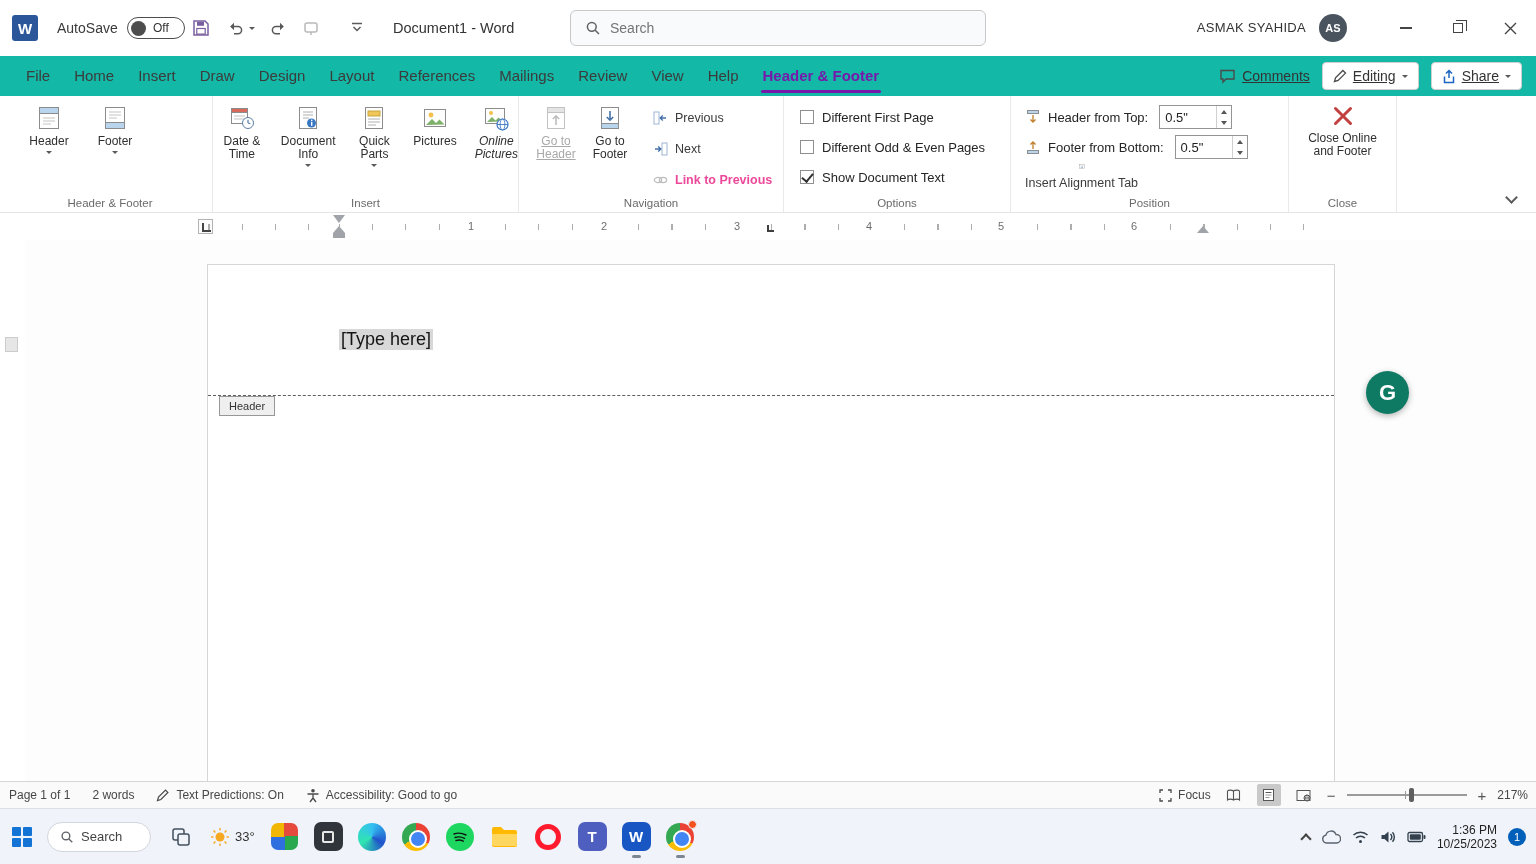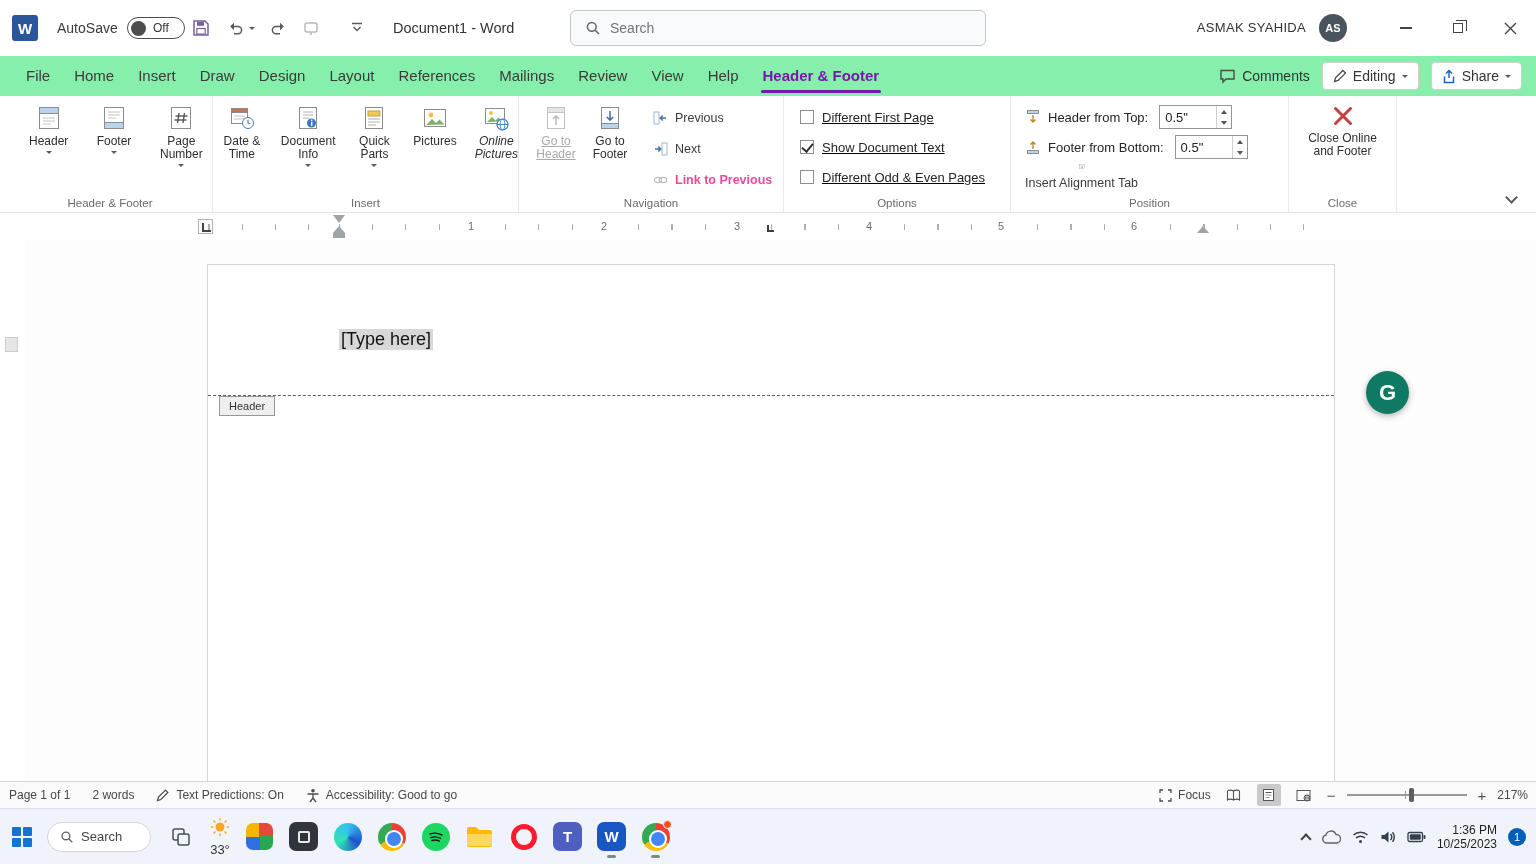--- a/index.html
+++ b/index.html
@@ -23,26 +23,26 @@
   .search-box input { flex:1; border:none; outline:none; background:transparent; font-size:14px; color:#555; font-family:"Liberation Sans",sans-serif; }
   .user-name { position:absolute; right:230px; top:0; line-height:56px; font-size:13px; color:#333; letter-spacing:.3px; }
   .avatar { position:absolute; right:189px; top:14px; width:28px; height:28px; border-radius:50%; background:#4a545e; color:#fff; font-size:11px; font-weight:bold; display:flex; align-items:center; justify-content:center; }
   .winbtns { position:absolute; right:0; top:0; height:56px; display:flex; }
   .winbtn { width:52px; height:56px; display:flex; align-items:center; justify-content:center; background:none; border:none; }
   .min-glyph { width:12px; height:2px; background:#444; }
   .restore-glyph { width:10px; height:10px; border:1.4px solid #444; position:relative; }
   .restore-glyph::before { content:""; position:absolute; left:2px; top:-4px; width:10px; height:10px; border:1.4px solid #444; border-left:none; border-bottom:none; }
 
   
-  .tabsbar { position:absolute; top:56px; left:0; right:0; height:40px; background:#86efac; display:flex; align-items:center; padding-left:14px; }
+  .tabsbar { position:absolute; top:56px; left:0; right:0; height:40px; background:#14b8a6; display:flex; align-items:center; padding-left:14px; }
   .tab { font-size:15px; color:#3b3b3b; margin:0 12px; height:40px; line-height:40px; position:relative; cursor:pointer; white-space:nowrap; }
   .tab.active { color:#7719aa; font-weight:bold; }
   .tab.active::after { content:""; position:absolute; left:-2px; right:-2px; bottom:3px; height:3px; background:#7719aa; border-radius:2px; }
   .tab-actions { position:absolute; right:14px; top:56px; height:40px; display:flex; align-items:center; gap:12px; }
-  .tbtn { display:flex; align-items:center; gap:6px; font-size:14px; color:#333; background:none; border:none; cursor:pointer; font-family:"Liberation Sans",sans-serif; }
+  .tbtn { display:flex; align-items:center; gap:6px; font-size:14px; color:#333; background:none; border:none; cursor:pointer; font-family:"Liberation Sans",sans-serif;text-decoration:underline; }
   .tbtn.boxed { border:1px solid #cfcfcf; border-radius:4px; padding:5px 10px; background:#fff; }
 
   
   .ribbon { position:absolute; top:96px; left:0; right:0; height:117px; background:#fff; border-bottom:1px solid #e4e4e4; }
   .rgroup { position:absolute; top:0; height:116px; border-right:1px solid #e7e9eb; }
   .rcaption { position:absolute; bottom:3px; left:0; right:0; text-align:center; font-size:11.5px; color:#6b6b6b; white-space:nowrap; }
   .grow { display:flex; align-items:flex-start; }
   .bigbtn { display:flex; flex-direction:column; align-items:center; gap:3px; padding-top:7px; height:94px; font-size:12px; color:#2f2f2f; text-align:center; background:none; border:none; cursor:pointer; line-height:13px; font-family:"Liberation Sans",sans-serif; }
   .bigbtn .lblwrap { display:flex; flex-wrap:wrap; justify-content:center; align-items:center; gap:3px; max-width:100%; }
   .bigbtn.dis { color:#a9a9a9;text-decoration:underline; }
@@ -95,21 +95,21 @@
   .zoom-slider .mid { position:absolute; left:58px; top:3px; width:1px; height:8px; background:#9a9a9a; }
   .zoom-slider .thumb { position:absolute; left:62px; top:0; width:5px; height:14px; background:#5e5e5e; border-radius:2px; }
   .zoom-pm { font-size:15px; color:#555; background:none; border:none; cursor:pointer; line-height:1; }
 
   
   .taskbar { position:absolute; left:0; right:0; bottom:0; height:56px; background:#f0f3f9; border-top:1px solid #dbdfe6; display:flex; align-items:center; }
   .tb-left { display:flex; align-items:center; gap:15px; padding-left:12px; }
   .start-grid { width:20px; height:20px; display:grid; grid-template-columns:9px 9px; grid-template-rows:9px 9px; gap:2px; cursor:pointer; }
   .start-grid i { background:#1374d6; border-radius:1px; }
   .tb-search { display:flex; align-items:center; gap:7px; width:104px; height:30px; background:#fff; border:1px solid #d2d6dd; border-radius:15px; padding:0 12px; font-size:13px; color:#444; cursor:pointer; }
-  .weather { display:flex; align-items:center; gap:5px; font-size:13px; color:#333; cursor:pointer;flex-direction:column; }
+  .weather { display:flex; align-items:center; gap:5px; font-size:13px; color:#333; cursor:pointer; }
   .appicon { position:relative; width:29px; height:29px; border-radius:7px; display:flex; align-items:center; justify-content:center; cursor:pointer; flex:none; }
   .appicon .runline { position:absolute; bottom:-7px; left:10px; width:9px; height:3px; border-radius:2px; background:#7d8794; }
   .circle28 { width:28px; height:28px; border-radius:50%; }
   .chrome-ring { background:conic-gradient(#ea4335 0 33%, #fbbc05 33% 66%, #34a853 66% 100%); position:relative; }
   .chrome-ring::after { content:""; position:absolute; left:7px; top:7px; width:14px; height:14px; border-radius:50%; background:#4286f5; border:2.5px solid #fff; }
   .edge-circle { background:conic-gradient(#35c1f1, #2052cb, #30e5b0, #35c1f1); }
   .spotify-circle { background:#1ed760; display:flex; align-items:center; justify-content:center; }
   .opera-ring { width:26px; height:26px; border-radius:50%; border:5px solid #ff1b2d; }
   .teams-sq { background:#4e5fbf; color:#fff; font-size:15px; font-weight:bold; }
   .word-sq { background:#1857c3; color:#fff; font-size:15px; font-weight:bold; }
@@ -252,31 +252,20 @@
         </button>
         <button class="bigbtn" style="width:58px;">
           <svg width="28" height="28" viewBox="0 0 28 28">
               <rect x="4.5" y="3.5" width="19" height="21" fill="#fff" stroke="#8c8c8c"></rect>
               <rect x="4.5" y="18.5" width="19" height="6" fill="#b9d5ee" stroke="#8c8c8c"></rect>
               <line x1="8" y1="8" x2="20" y2="8" stroke="#c4c4c4"></line>
               <line x1="8" y1="11" x2="20" y2="11" stroke="#c4c4c4"></line>
               <line x1="8" y1="14" x2="16" y2="14" stroke="#c4c4c4"></line>
             </svg>
           <span>Footer</span>
-          <span class="caret sm"></span>
-        </button>
-        <button class="bigbtn" style="width:62px;">
-          <svg width="28" height="28" viewBox="0 0 28 28">
-              <rect x="4.5" y="3.5" width="19" height="21" fill="#fff" stroke="#8c8c8c"></rect>
-              <line x1="12" y1="9" x2="10.5" y2="19" stroke="#555" stroke-width="1.4"></line>
-              <line x1="17.5" y1="9" x2="16" y2="19" stroke="#555" stroke-width="1.4"></line>
-              <line x1="8.5" y1="12" x2="20.5" y2="12" stroke="#555" stroke-width="1.4"></line>
-              <line x1="7.5" y1="16" x2="19.5" y2="16" stroke="#555" stroke-width="1.4"></line>
-            </svg>
-          <span>Page Number</span>
           <span class="caret sm"></span>
         </button>
       </div>
       <div class="rcaption">Header &amp; Footer</div>
     </div>
 
     <div class="rgroup" style="left:213px; width:306px;">
       <div class="grow" style="padding:1px 0 0 8px; gap:18px;">
         <button class="bigbtn" style="width:58px;">
           <svg width="28" height="28" viewBox="0 0 28 28">
@@ -390,32 +379,32 @@
                 <ellipse cx="10" cy="7" rx="3.6" ry="2.6" fill="none" stroke="#bdbdbd" stroke-width="1.3"></ellipse>
               </svg>
             <span>Link to Previous</span>
           </button>
         </div>
       </div>
       <div class="rcaption">Navigation</div>
     </div>
 
     <div class="rgroup" style="left:784px; width:227px;">
-      <div style="padding-top:6px;text-decoration:underline;">
+      <div style="padding-top:6px;">
         <label class="checkrow">
           <span class="cbox"></span>
           <span>Different First Page</span>
         </label>
         <label class="checkrow">
+          <span class="cbox"></span>
+          <span>Different Odd &amp; Even Pages</span>
+        </label>
+        <label class="checkrow">
           <span class="cbox checked"></span>
           <span>Show Document Text</span>
-        </label>
-        <label class="checkrow">
-          <span class="cbox"></span>
-          <span>Different Odd &amp; Even Pages</span>
         </label>
       </div>
       <div class="rcaption">Options</div>
     </div>
 
     <div class="rgroup" style="left:1011px; width:278px;">
       <div style="padding-top:6px;">
         <div class="posrow">
           <svg width="16" height="16" viewBox="0 0 16 16">
               <rect x="2.5" y="1.5" width="11" height="3" fill="#b9d5ee" stroke="#8c8c8c"></rect>

